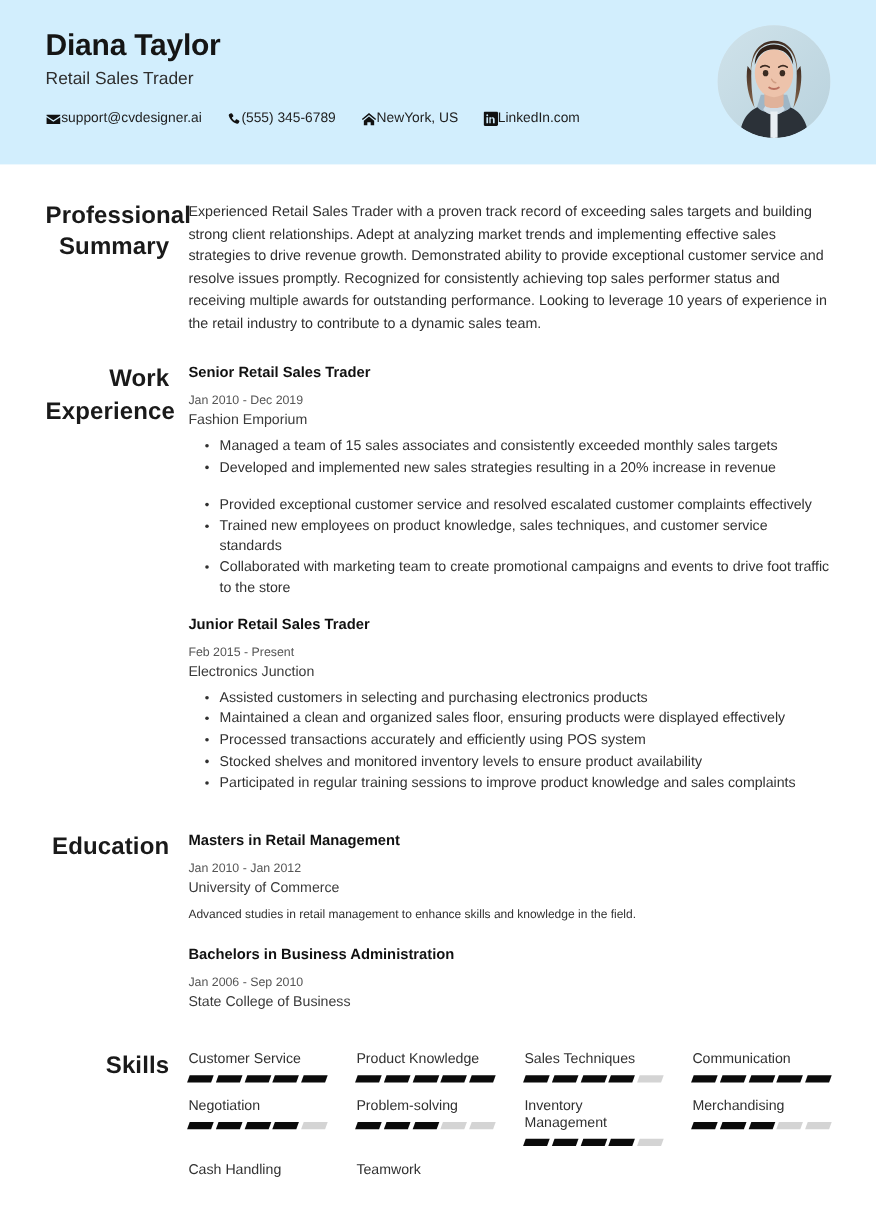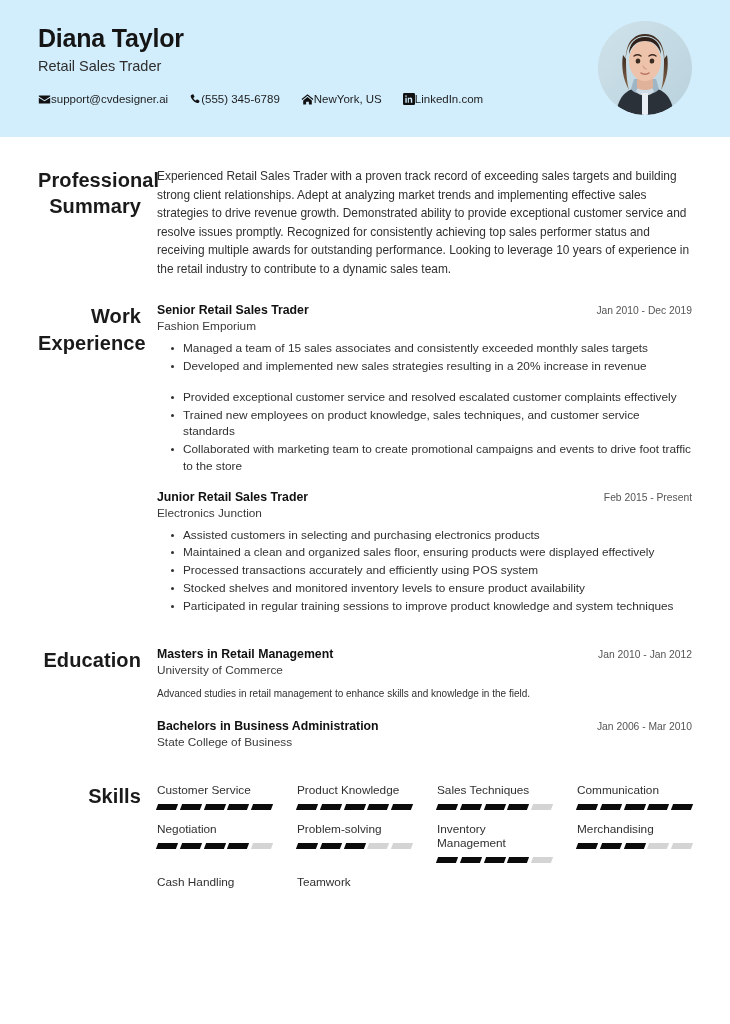--- a/index.html
+++ b/index.html
@@ -71,21 +71,21 @@
   .sec-body { flex:1; min-width:0; }
 
   .para {
     font-size:11.9px;
     line-height:1.56;
     color:#303030;
   }
 
   
   .entry { margin-bottom:2px; }
-  .entry-top { display:flex; align-items:baseline; justify-content:space-between; gap:12px; }
+  .entry-top { display:flex; align-items:baseline; justify-content:space-between; gap:12px;flex-direction:column; }
   .entry-title { font-size:12.3px; font-weight:bold; color:#111; }
   .entry-date { font-size:10.3px; color:#555; white-space:nowrap; flex:none; }
   .entry-org { font-size:11.8px; color:#3a3a3a; margin-top:2px; }
   .entry-desc { font-size:10px; color:#303030; margin-top:9px; line-height:1.5; }
 
   ul.bullets { list-style:none; margin-top:7px; }
   ul.bullets li {
     position:relative;
     padding-left:26px;
     font-size:11.8px;
@@ -239,21 +239,21 @@
         <div class="entry-top">
           <div class="entry-title">Junior Retail Sales Trader</div>
           <div class="entry-date">Feb 2015 - Present</div>
         </div>
         <div class="entry-org">Electronics Junction</div>
         <ul class="bullets">
           <li>Assisted customers in selecting and purchasing electronics products</li>
           <li>Maintained a clean and organized sales floor, ensuring products were displayed effectively</li>
           <li>Processed transactions accurately and efficiently using POS system</li>
           <li>Stocked shelves and monitored inventory levels to ensure product availability</li>
-          <li>Participated in regular training sessions to improve product knowledge and system techniques</li>
+          <li>Participated in regular training sessions to improve product knowledge and sales complaints</li>
         </ul>
       </div>
 
     </div>
   </div>
 
   <div class="section" style="margin-top:31px;">
     <div class="sec-label">Education</div>
     <div class="sec-body">
 
@@ -262,21 +262,21 @@
           <div class="entry-title">Masters in Retail Management</div>
           <div class="entry-date">Jan 2010 - Jan 2012</div>
         </div>
         <div class="entry-org">University of Commerce</div>
         <div class="entry-desc">Advanced studies in retail management to enhance skills and knowledge in the field.</div>
       </div>
 
       <div class="entry" style="margin-top:18px;">
         <div class="entry-top">
           <div class="entry-title">Bachelors in Business Administration</div>
-          <div class="entry-date">Jan 2006 - Mar 2010</div>
+          <div class="entry-date">Jan 2006 - Sep 2010</div>
         </div>
         <div class="entry-org">State College of Business</div>
       </div>
 
     </div>
   </div>
 
   <div class="section" style="margin-top:32px;">
     <div class="sec-label">Skills</div>
     <div class="sec-body">

